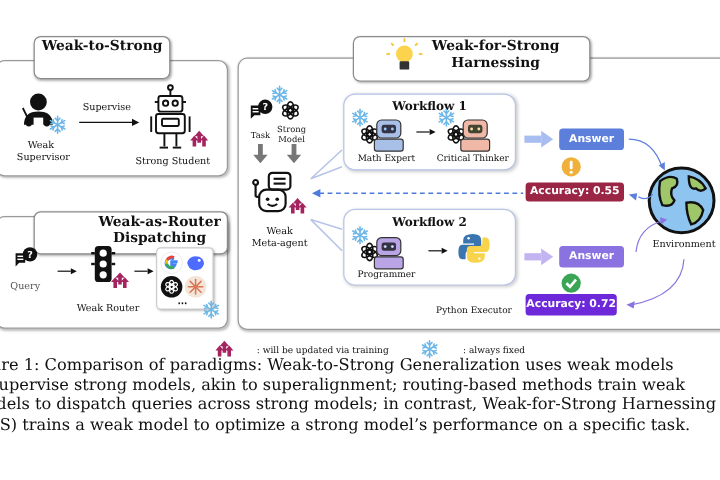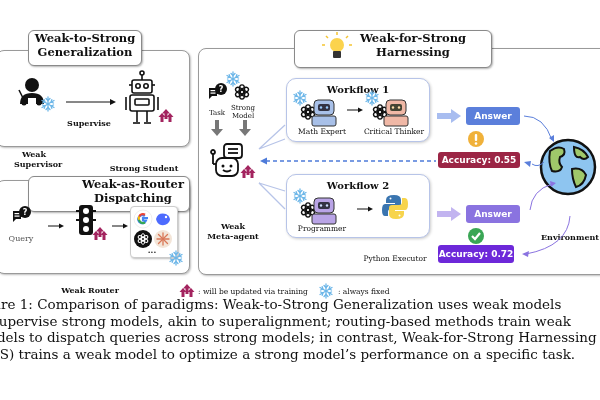--- a/index.html
+++ b/index.html
@@ -2,27 +2,27 @@
 <html><head>
 <meta charset="utf-8">
 <style>
   html,body{margin:0;padding:0;background:#fff;}
   body{width:600px;height:400px;position:relative;overflow:hidden;font-family:"DejaVu Serif",serif;color:#111;}
   .abs{position:absolute;}
   .panel{position:absolute;border:1.5px solid #9a9a9a;border-radius:8px;background:#fff;box-shadow:1px 1px 2px rgba(0,0,0,.25);}
   .title-box{position:absolute;border:1.5px solid #8a8a8a;border-radius:6px;background:#fff;box-shadow:1px 1px 2px rgba(0,0,0,.3);
     font-family:"DejaVu Serif",serif;font-weight:bold;font-size:11.5px;line-height:14px;text-align:center;display:flex;align-items:flex-start;justify-content:center;}
   .lbl{position:absolute;font-family:"DejaVu Serif",serif;font-size:8px;text-align:center;line-height:10px;white-space:nowrap;}
-  .lbl.b{font-weight:bold;margin-top:33px;}
+  .lbl.b{font-weight:normal;}
   .wf{position:absolute;border:1.5px solid #b7c4e8;border-radius:10px;background:#fff;box-shadow:1px 1px 3px rgba(0,0,0,.2);}
   .wf-title{position:absolute;left:0;right:0;top:5px;text-align:center;font-weight:bold;font-size:10px;font-family:"DejaVu Serif",serif;}
   .pill{position:absolute;border-radius:3px;color:#fff;font-family:"DejaVu Sans",sans-serif;font-weight:bold;font-size:9px;display:flex;align-items:center;justify-content:center;}
   .caption{position:absolute;left:-18px;top:296px;width:640px;font-family:"DejaVu Serif",serif;font-size:13.5px;line-height:16.5px;white-space:nowrap;color:#111;}
   .caption div{height:16.5px;}
-  .legend{position:absolute;top:284px;left:180px;font-size:7.5px;font-family:"DejaVu Serif",serif;display:flex;align-items:center;gap:4px;}
+  .legend{position:absolute;top:284px;left:180px;font-size:7.5px;font-family:"DejaVu Serif",serif;display:flex;align-items:center;gap:20px;}
   svg{overflow:visible;}
 </style>
 </head>
 <body>
 
 <svg width="0" height="0" style="position:absolute">
   <defs>
     <g id="snow">
       <g stroke="#6cb6e8" stroke-width="1.3" stroke-linecap="round" fill="none">
         <line x1="0" y1="-7" x2="0" y2="7"></line>
@@ -60,21 +60,20 @@
       <circle cx="3" cy="-3" r="6" fill="#111"></circle>
       <text x="3" y="0" font-size="8" font-weight="bold" fill="#fff" text-anchor="middle" font-family="DejaVu Sans, sans-serif">?</text>
     </g>
   </defs>
 </svg>
 
 <div class="panel" style="left:-4px;top:50px;width:192px;height:95px;"></div>
 <div class="title-box" style="left:28px;top:30px;width:112px;height:34px;">
   <div>
       <div>Weak-to-Strong</div>
-      <div>Generalization</div>
     </div>
 </div>
 
 <svg class="abs" style="left:16px;top:78px;" width="40" height="36" viewBox="0 0 40 36">
   <circle cx="16" cy="7" r="7" fill="#111"></circle>
   <path d="M4,26 q0,-11 12,-11 q12,0 12,11 z" fill="#111"></path>
   <line x1="3" y1="12" x2="9" y2="24" stroke="#111" stroke-width="1.5"></line>
   <circle cx="8" cy="25" r="2.5" fill="#111"></circle>
   <circle cx="23" cy="25" r="2.5" fill="#111"></circle>
   <rect x="12" y="20" width="8" height="7" fill="#fff"></rect>

